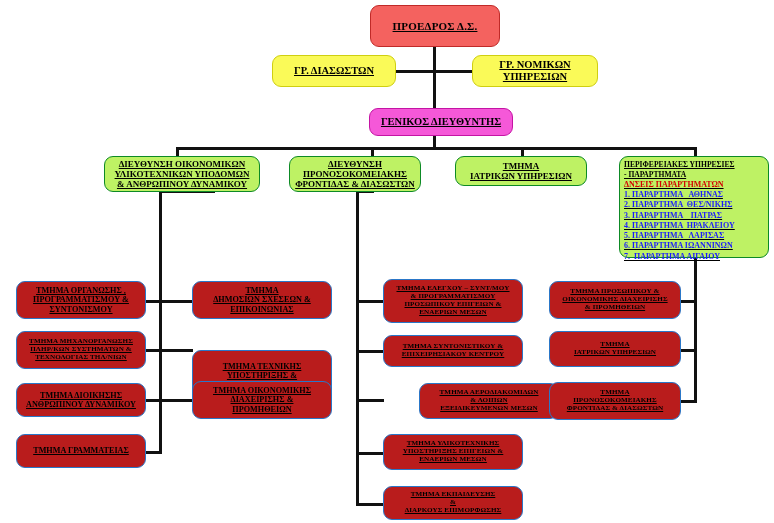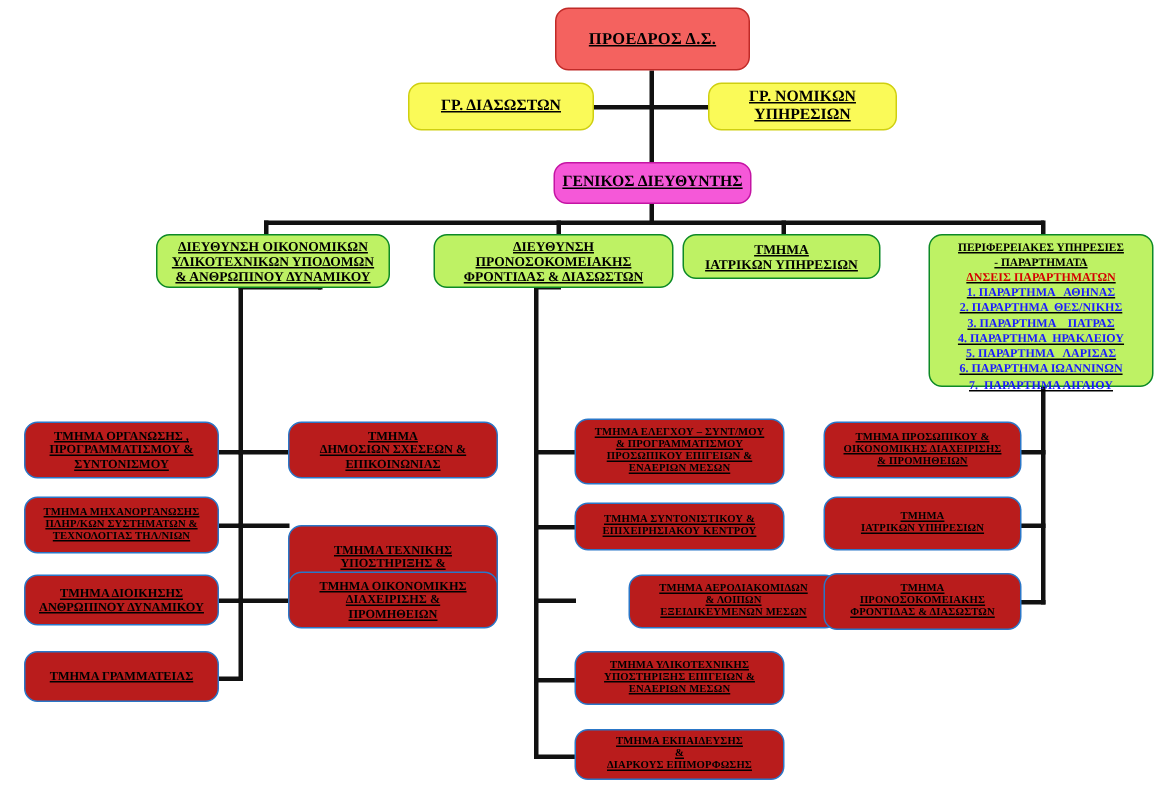--- a/index.html
+++ b/index.html
@@ -79,21 +79,21 @@
     font-size: 8.2px;
   }
   .n-blue.small {
     font-size: 7.1px;
     letter-spacing: .1px;
   }
 
   
   .n-branches {
     display: block;
-    text-align: center;
+    text-align: left;
     padding: 3px 4px 2px 4px;
     font-size: 7.6px;
     font-weight: bold;
     line-height: 1.28;
   }
   .n-branches .hdr {
     color: #000000;
     white-space: pre-line;
     display: block;
     font-size: 7.6px;
@@ -176,31 +176,31 @@
   </div>
 
   <div class="node n-yellow" style="left:272px; top:55px; width:124px; height:32px;">
     <span class="txt">ΓΡ.  ΔΙΑΣΩΣΤΩΝ</span>
   </div>
 
   <div class="node n-yellow" style="left:472px; top:55px; width:126px; height:32px;">
     <span class="txt">ΓΡ. ΝΟΜΙΚΩΝ  ΥΠΗΡΕΣΙΩΝ</span>
   </div>
 
-  <div class="node n-pink" style="left:369px; top:108px; width:132px; height:28px;">
+  <div class="node n-pink" style="left:369px; top:108px; width:144px; height:28px;">
     <span class="txt">ΓΕΝΙΚΟΣ ΔΙΕΥΘΥΝΤΗΣ</span>
   </div>
 
   <div class="node n-green" style="left:104px; top:156px; width:156px; height:36px;">
     <span class="txt">ΔΙΕΥΘΥΝΣΗ ΟΙΚΟΝΟΜΙΚΩΝ
 ΥΛΙΚΟΤΕΧΝΙΚΩΝ  ΥΠΟΔΟΜΩΝ
 &amp; ΑΝΘΡΩΠΙΝΟΥ  ΔΥΝΑΜΙΚΟΥ</span>
   </div>
 
-  <div class="node n-green" style="left:289px; top:156px; width:160px; height:36px;">
+  <div class="node n-green" style="left:289px; top:156px; width:132px; height:36px;">
     <span class="txt">ΔΙΕΥΘΥΝΣΗ
 ΠΡΟΝΟΣΟΚΟΜΕΙΑΚΗΣ
 ΦΡΟΝΤΙΔΑΣ &amp; ΔΙΑΣΩΣΤΩΝ</span>
   </div>
 
   <div class="node n-green" style="left:455px; top:156px; width:132px; height:30px;">
     <span class="txt">ΤΜΗΜΑ
 ΙΑΤΡΙΚΩΝ  ΥΠΗΡΕΣΙΩΝ</span>
   </div>
 

